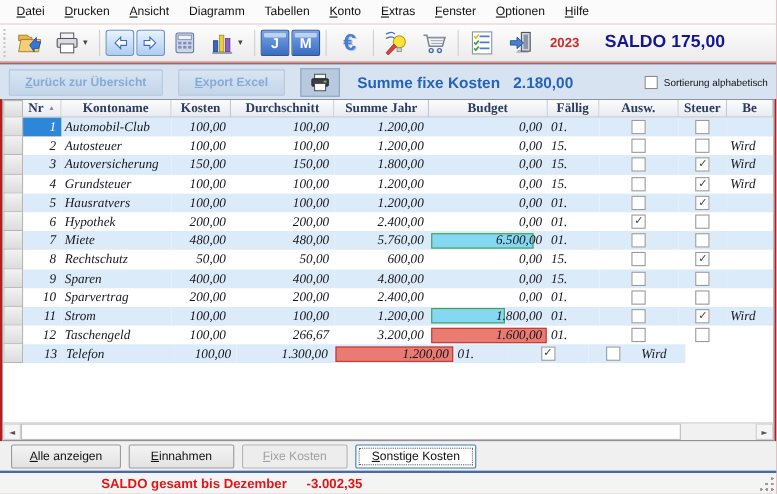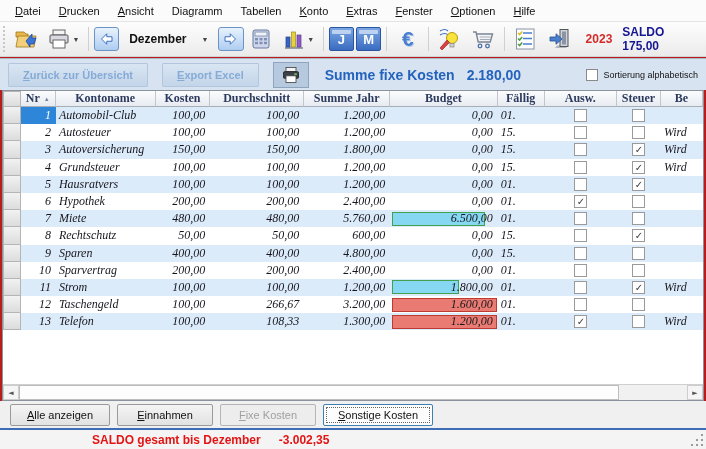--- a/index.html
+++ b/index.html
@@ -31,21 +31,21 @@
   .navbtn svg { width:18px; height:18px; }
   .monthcombo { display:flex; align-items:center; gap:14px; padding:0 8px; }
   .monthcombo .mval { font-size:12px; font-weight:bold; color:#111; }
   .winbtn { width:26px; height:24px; border:1px solid #2a55a0; border-radius:2px;
             background:linear-gradient(#7aa6e4,#3a6cc0); color:#fff; font-weight:bold;
             font-size:13px; font-family:"Liberation Sans",sans-serif; padding:0; position:relative; }
   .winbtn::before { content:""; position:absolute; left:2px; right:2px; top:2px; height:4px;
                     background:rgba(255,255,255,.55); border-radius:1px; }
   .euro { font-size:21px; font-weight:bold; color:#4a7fd0; text-shadow:1px 1px 0 #b9cdeb; }
   .year { font-size:12px; font-weight:bold; color:#d42a2a; margin-left:6px; }
-  .saldo { font-size:12px; font-weight:bold; color:#161693; margin-left:8px; }
+  .saldo { font-size:16px; font-weight:bold; color:#161693; margin-left:21px; }
 
   
   .subtoolbar { position:absolute; top:58px; left:0; right:0; height:32px; background:#d8e3f1;
                 border-top:1px solid #aab4c2; display:flex; align-items:center; padding:0 8px; }
   .bluebtn { height:24px; border:1px solid #b3c6de; background:linear-gradient(#d9e5f2,#c3d5e9);
              color:#85abd7; font-weight:bold; font-size:11px; padding:0 14px; margin-right:14px;
              border-radius:1px; }
   .printbtn2 { width:36px; height:26px; border:1px solid #8ea4bd; background:#b7c9de;
                display:flex; align-items:center; justify-content:center; margin-right:16px; }
   .printbtn2 svg { width:20px; height:20px; }
@@ -154,24 +154,20 @@
     </button>
 
     <span class="sep"></span>
 
     <button class="navbtn">
       <svg viewBox="0 0 24 24">
         <path d="M13 5 L6 12 L13 19 V15 H20 V9 H13 Z" fill="#fff" stroke="#3a6cc0" stroke-width="1.3"></path>
       </svg>
     </button>
 
-    <div class="monthcombo">
-      <span class="mval">Dezember</span>
-      <span class="caret">▼</span>
-    </div>
 
     <button class="navbtn">
       <svg viewBox="0 0 24 24">
         <path d="M11 5 L18 12 L11 19 V15 H4 V9 H11 Z" fill="#fff" stroke="#3a6cc0" stroke-width="1.3"></path>
       </svg>
     </button>
 
     <button class="tbtn">
       <svg viewBox="0 0 24 24">
         <rect x="4" y="3" width="16" height="18" rx="2" fill="#cdd6ea" stroke="#6b7aa0"></rect>
@@ -539,21 +535,20 @@
           <div class="cell center" style="width: 45px;">
             <span class="rowchk"></span>
           </div>
           <div class="cell left" style="width: 43px;"></div>
         </div>
         <div class="trow alt">
           <div class="selcell"></div>
           <div class="cell right" style="width: 36px;">13</div>
           <div class="cell left" style="width: 102px;">Telefon</div>
           <div class="cell right" style="width: 56px;">100,00</div>
-          <div class="cell right" style="width: 96px;">108,33</div>
           <div class="cell right" style="width: 88px;">1.300,00</div>
           <div class="cell right" style="width: 110px;">
             <div class="bar over" style="width: 97%;"></div>
             <span class="bval">1.200,00</span>
           </div>
           <div class="cell left" style="width: 48px;">01.</div>
           <div class="cell center" style="width: 74px;">
             <span class="rowchk">✓</span>
           </div>
           <div class="cell center" style="width: 45px;">

